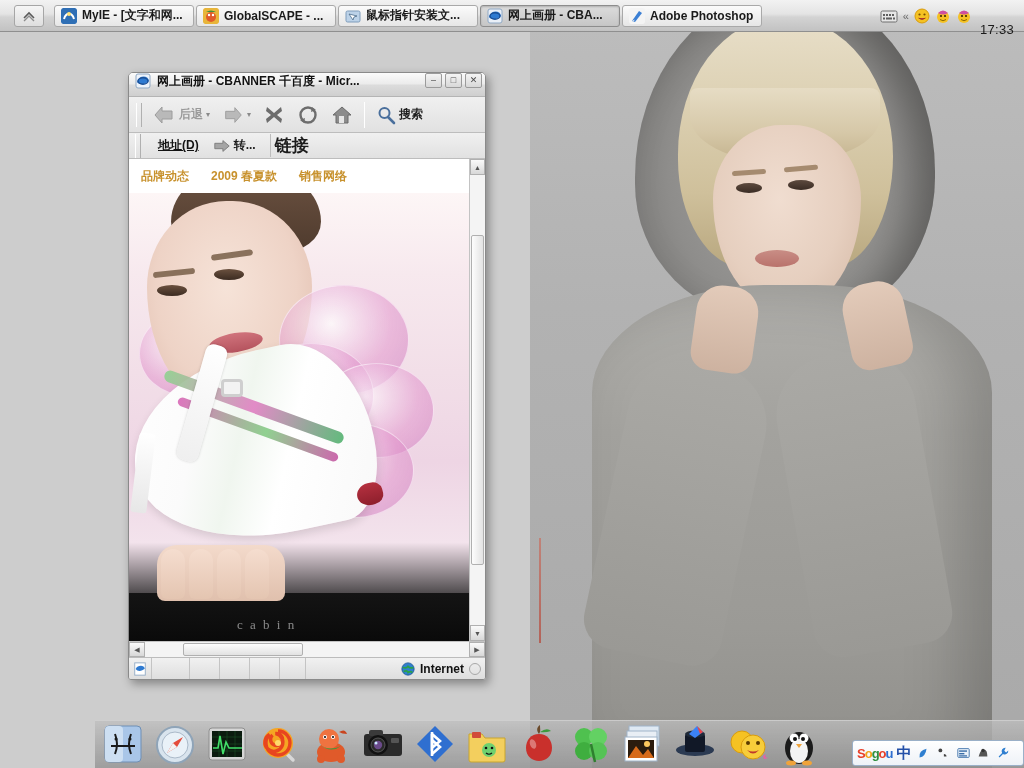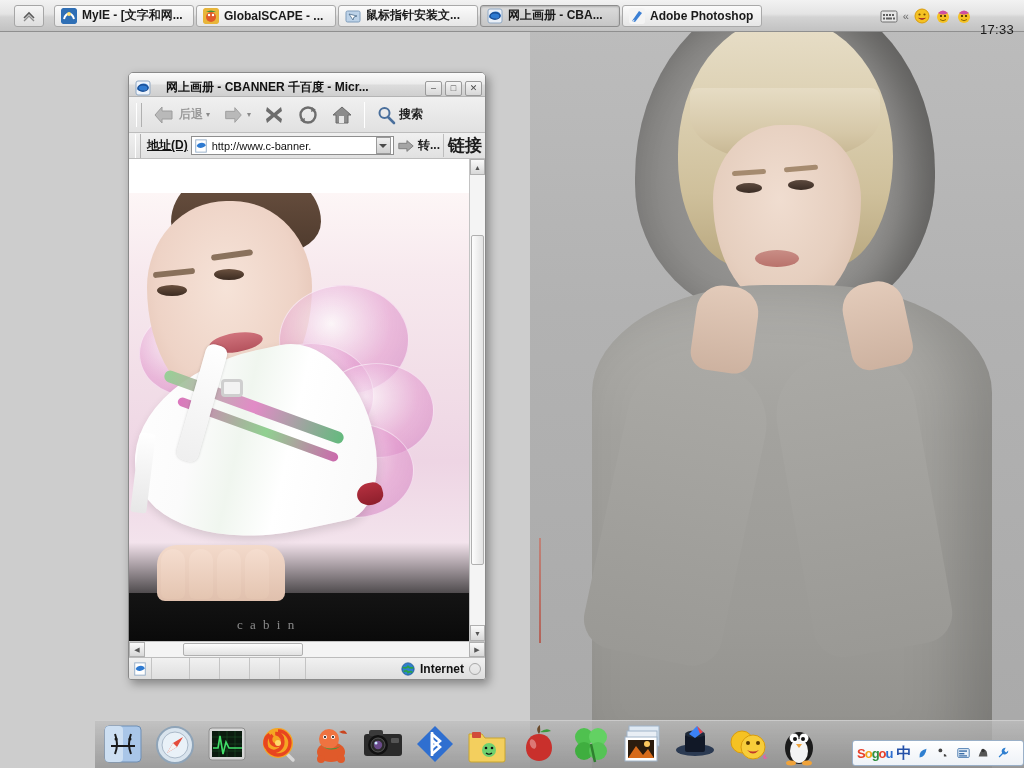--- a/index.html
+++ b/index.html
@@ -136,21 +136,21 @@
     border: 1px solid #8a8a8a;
     border-radius: 5px 5px 3px 3px;
     box-shadow: 3px 4px 10px rgba(0,0,0,.35);
     display: flex; flex-direction: column;
     overflow: hidden;
   }
   #ie-title {
     height: 24px; flex: 0 0 24px;
     background: linear-gradient(to bottom, #fbfbfb 0%, #ebebeb 48%, #dcdcdc 52%, #cfcfcf 100%);
     border-bottom: 1px solid #b4b4b4;
-    display: flex; align-items: flex-end; padding: 0 3px 0 6px; gap: 15px;
+    display: flex; align-items: flex-start; padding: 0 3px 0 6px; gap: 6px;
   }
   #ie-title .t-text {
     font-size: 12px; color: #111; font-weight: bold;
     white-space: nowrap; overflow: hidden; text-overflow: ellipsis; flex: 1;
   }
   .win-btns { display: flex; gap: 3px; }
   .win-btn {
     width: 17px; height: 15px; border: 1px solid #9b9b9b; border-radius: 2px;
     background: linear-gradient(to bottom, #f4f4f4, #d8d8d8);
     display: flex; align-items: center; justify-content: center;
@@ -165,21 +165,21 @@
   .grip { width: 6px; height: 24px; border-left: 1px solid #fff; border-right: 1px solid #b0b0b0; margin: 0 3px; }
   .tb-btn {
     display: flex; align-items: center; gap: 3px; height: 30px; padding: 0 4px;
     border: 1px solid transparent; border-radius: 3px; cursor: default;
   }
   .tb-btn .txt { font-size: 12px; color: #9a9a9a; font-weight: bold; }
   .tb-btn.enabled .txt { color: #1f1f1f; }
   .caret { font-size: 8px; color: #8a8a8a; }
   .tb-div { width: 1px; height: 26px; background: #c2c2c2; margin: 0 4px; border-right: 1px solid #fff; }
 
-  #ie-addrbar { height: 26px; flex: 0 0 26px; padding: 0 3px; gap: 3px; }
+  #ie-addrbar { height: 26px; flex: 0 0 26px; padding: 0 3px; gap: 14px; }
   .addr-label { font-size: 12px; font-weight: bold; color: #131313; text-decoration: underline; white-space: nowrap; }
   .addr-input {
     flex: 1; height: 19px; background: #fff; border: 1px solid #8e8e8e;
     display: flex; align-items: center; gap: 4px; padding: 0 2px;
     font-size: 11px; color: #111; overflow: hidden; white-space: nowrap;
   }
   .addr-drop {
     width: 15px; height: 17px; flex: 0 0 15px; margin-left: auto;
     background: linear-gradient(to bottom, #f0f0f0, #cfcfcf);
     border: 1px solid #9a9a9a;
@@ -540,45 +540,38 @@
           <circle cx="8.5" cy="8" r="5" fill="none" stroke="#4a6f9c" stroke-width="2"></circle>
           <path d="M12 12 L18 18" stroke="#4a6f9c" stroke-width="2.6" stroke-linecap="round"></path>
         </svg>
         <span class="txt">搜索</span>
       </span>
     </div>
 
     <div id="ie-addrbar" class="ie-bar">
       <span class="grip"></span>
       <span class="addr-label">地址(D)</span>
-      <span class="addr-input">
-        <svg width="14" height="14" viewBox="0 0 16 16">
-          <rect x="2" y="1" width="12" height="14" fill="#fff" stroke="#8fa8c4"></rect>
-          <path d="M3 8 C5 3, 13 3, 13.5 7.5 C10 11, 5 11, 3 8 Z" fill="#2e7ad1"></path>
-        </svg>
-        <span>http://www.c-banner.</span>
-        <span class="addr-drop">
-          <svg width="8" height="6" viewBox="0 0 8 6">
-              <path d="M0 1 L4 5 L8 1 Z" fill="#4a4a4a"></path>
-            </svg>
-        </span>
-      </span>
       <span class="go-btn">
         <svg width="18" height="16" viewBox="0 0 20 16">
           <path d="M11 2 L11 5 L2 5 L2 11 L11 11 L11 14 L18 8 Z" fill="#a5a5a5" stroke="#7c7c7c"></path>
         </svg>
         <span>转...</span>
       </span>
       <span class="links-btn">链接</span>
     </div>
 
     <div id="ie-page-wrap">
       <div id="ie-page-row">
 
         <div id="ie-page">
+          <div id="site-nav">
+            <span>品牌动态</span>
+            <span>2009 春夏款</span>
+            <span>销售网络</span>
+          </div>
 
           <div id="hero">
             <div class="ruffle r6"></div>
             <div class="hero-hair"></div>
             <div class="hero-face"></div>
             <div class="hero-brow l"></div>
             <div class="hero-brow r"></div>
             <div class="hero-eye l"></div>
             <div class="hero-eye r"></div>
             <div class="hero-lips"></div>

